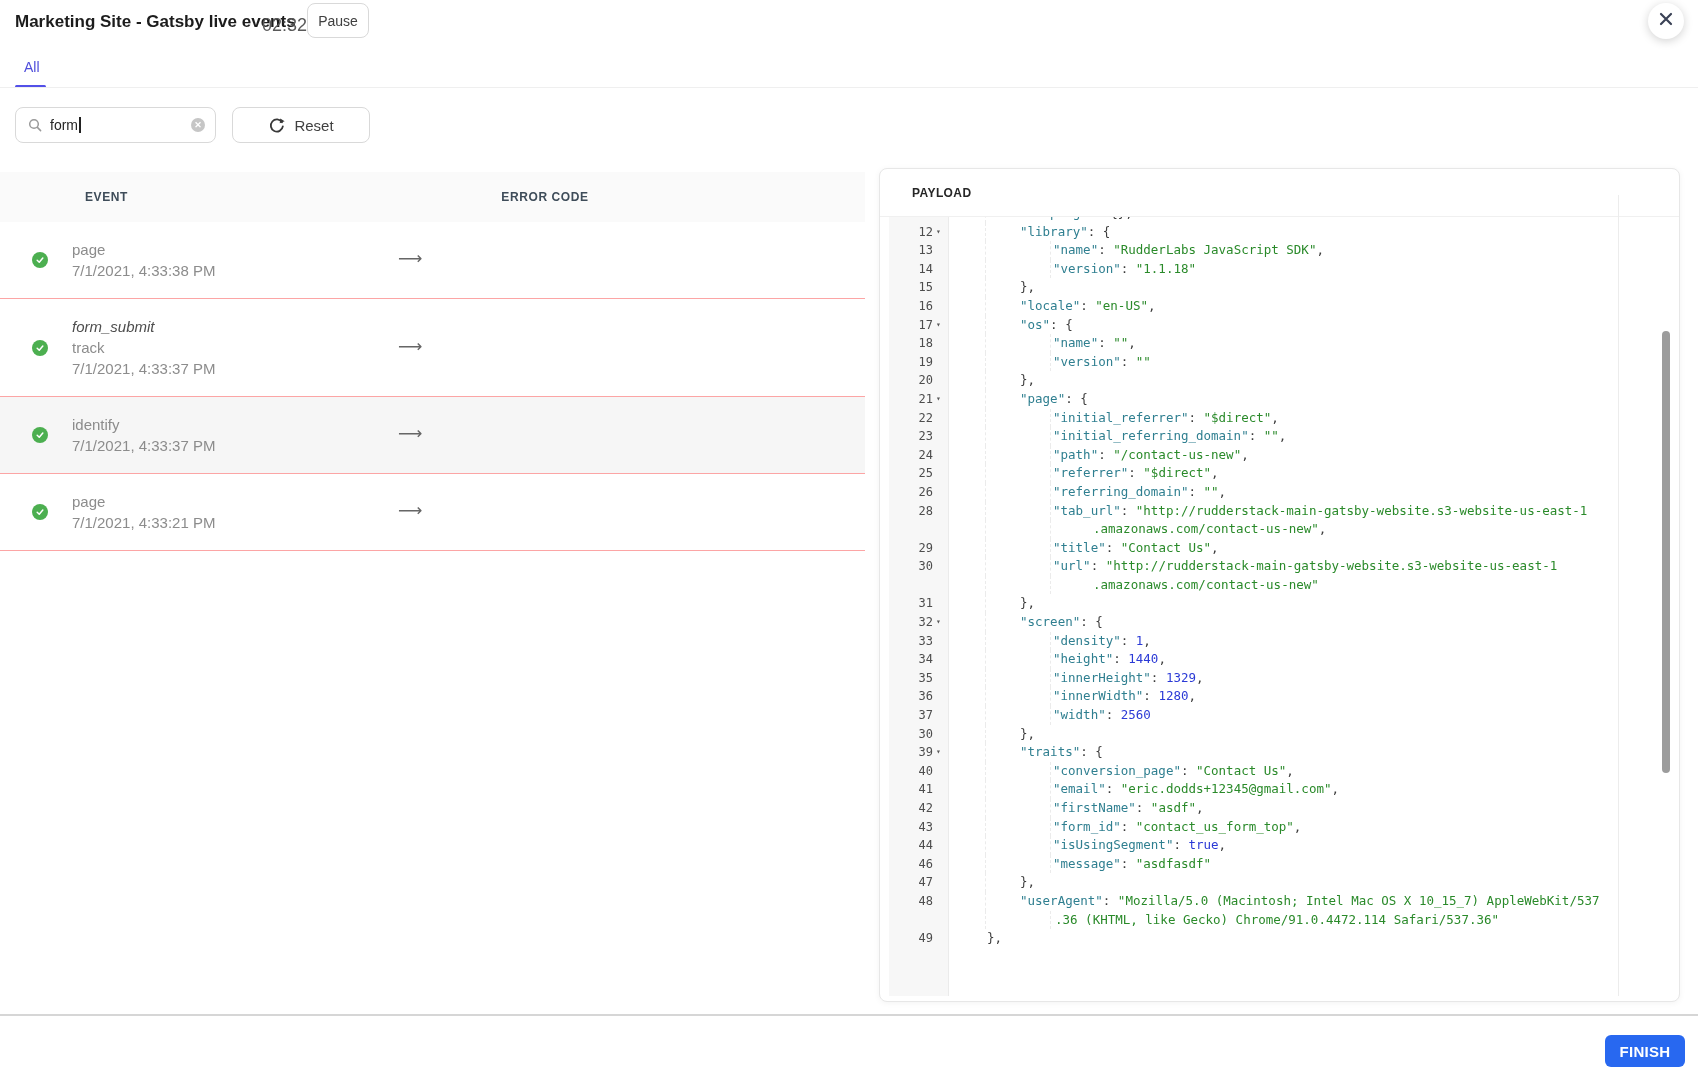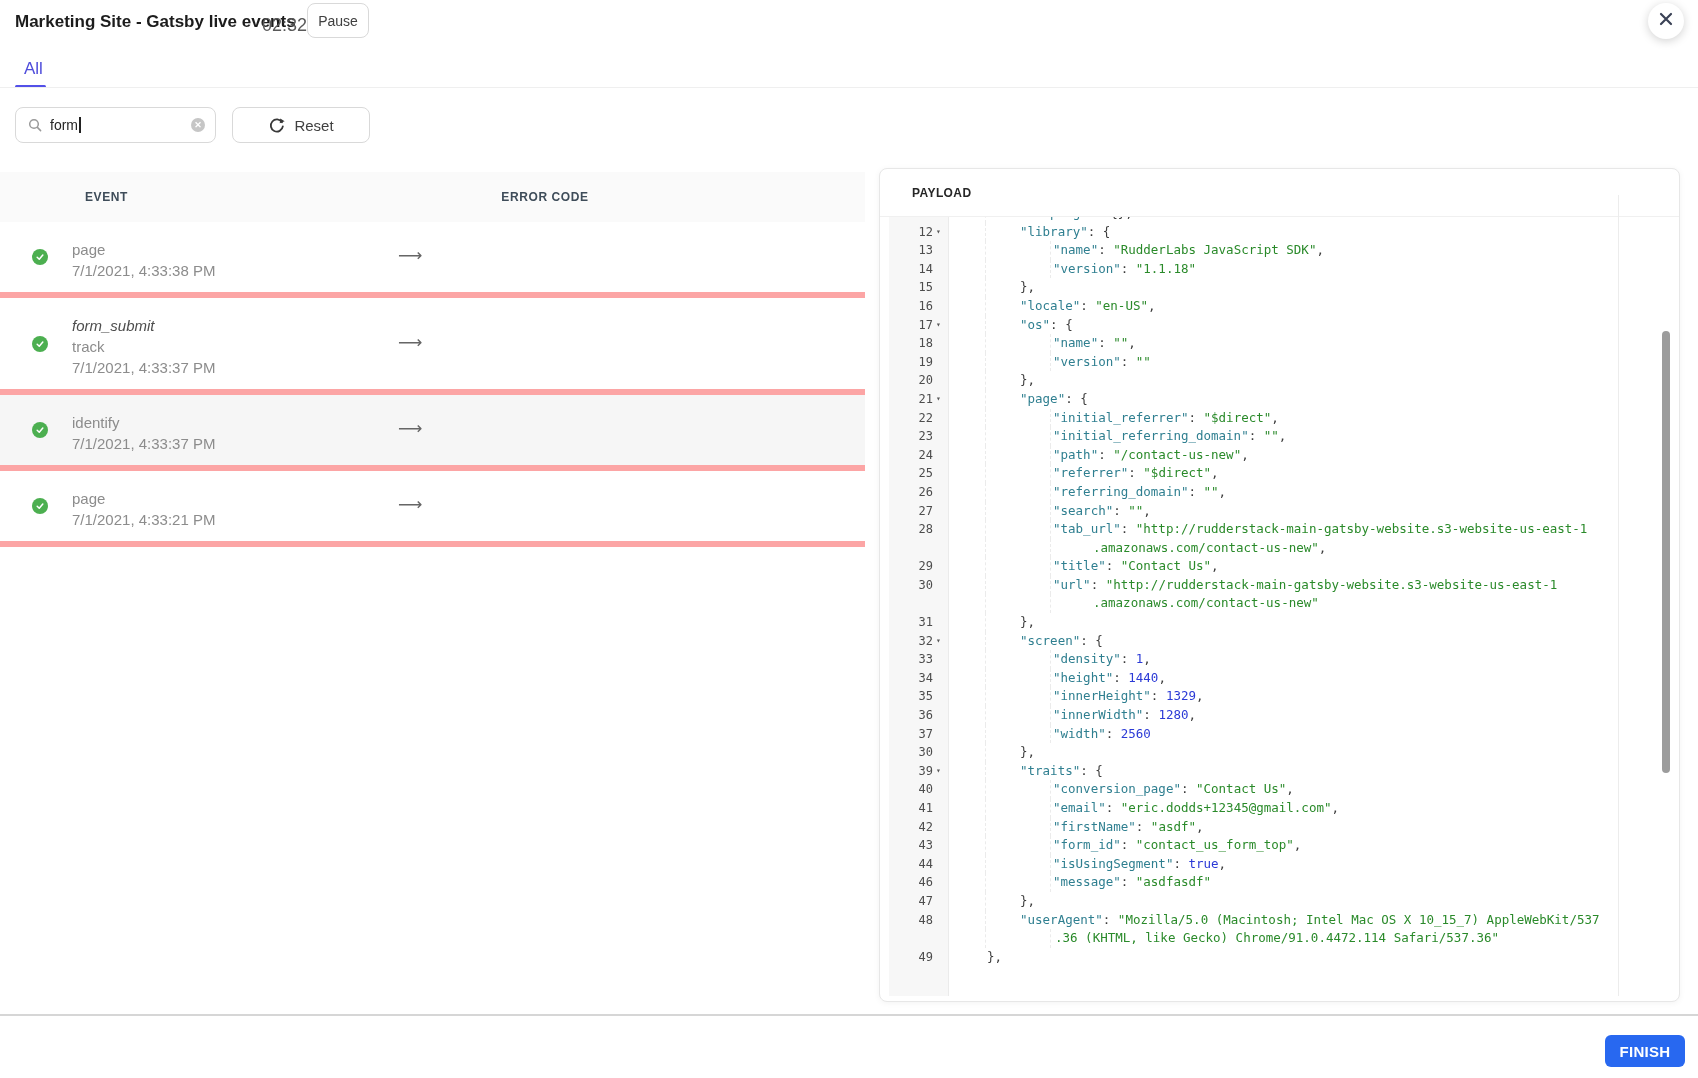--- a/index.html
+++ b/index.html
@@ -9,21 +9,21 @@
   
   .title { position:absolute; left:15px; top:12px; font-size:17px; font-weight:700; color:#1c1c1c; }
   .timer { position:absolute; left:262px; top:15px; font-size:18px; color:#595959;text-align:right; }
   .pause-btn { position:absolute; left:307px; top:3px; width:62px; height:35px; background:#fff;
     border:1px solid #d9d9d9; border-radius:8px; font-size:14px; color:#404040;
     display:flex; align-items:center; justify-content:center; cursor:pointer; }
   .close-btn { position:absolute; left:1648px; top:3px; width:36px; height:36px; border-radius:50%;
     background:#fff; box-shadow:0 2px 10px rgba(0,0,0,.18); display:flex; align-items:center; justify-content:center; cursor:pointer; }
 
   
-  .tab-all { position:absolute; left:24px; top:59px; font-size:17px; color:#4f4ddb; cursor:pointer; }
+  .tab-all { position:absolute; left:24px; top:59px; font-size:14px; color:#4f4ddb; cursor:pointer; }
   .tab-underline { position:absolute; left:15px; top:85px; width:31px; height:3px; background:#5350e8; border-radius:2px; }
   .tabs-divider { position:absolute; left:0; top:87px; width:100%; height:1px; background:#efefef; }
 
   
   .search-box { position:absolute; left:15px; top:107px; width:201px; height:36px; background:#fff;
     border:1px solid #d9d9d9; border-radius:8px; display:flex; align-items:center; padding:8px 12px; }
   .search-text { font-size:14px; color:#262626; margin-left:8px; }
   .caret { display:inline-block; width:1.5px; height:16px; background:#222; margin-left:1px; }
   .clear-icon { position:absolute; right:10px; top:50%; transform:translateY(-50%); width:14px; height:14px;
     border-radius:50%; background:#c6c6c6; color:#fff; font-size:9px; font-weight:bold;
@@ -32,21 +32,21 @@
     border:1px solid #d9d9d9; border-radius:8px; display:flex; align-items:center; justify-content:center;
     gap:9px; font-size:15px; color:#404040; cursor:pointer; }
 
   
   .table-header { position:absolute; left:0; top:172px; width:865px; height:50px; background:#fafafa; }
   .col-event { position:absolute; left:85px; top:0; line-height:50px; font-size:12px; font-weight:700;
     color:#3e4c59; letter-spacing:.6px; }
   .col-error { position:absolute; left:545px; top:0; transform:translateX(-50%); line-height:50px;
     font-size:12px; font-weight:700; color:#3e4c59; letter-spacing:.6px; }
   .events-list { position:absolute; left:0; top:222px; width:865px; }
-  .event-row { position:relative; border-bottom:6px solid #fca5a5; padding:17px 0 11px 72px; cursor:pointer; }
+  .event-row { position:relative; border-bottom:1px solid #fca5a5; padding:17px 0 17px 72px; cursor:pointer; }
   .event-row.selected { background:#f6f6f6; }
   .status-icon { position:absolute; left:32px; top:50%; margin-top:-8px; width:16px; height:16px;
     border-radius:50%; background:#4caf50; display:flex; align-items:center; justify-content:center; }
   .event-name, .event-type, .event-time { font-size:15px; line-height:21px; color:#8c8c8c; }
   .event-row.has-type .event-name { color:#4d4d4d;font-style:italic; }
   .event-arrow { position:absolute; left:398px; top:50%; transform:translateY(-56%); color:#666; font-size:17px; }
 
   
   .payload-panel { position:absolute; left:879px; top:168px; width:801px; height:834px; background:#fff;
     border:1px solid #e7e7e7; border-radius:8px; box-shadow:0 1px 6px rgba(0,0,0,.05); }
@@ -191,21 +191,20 @@
           <div class="crow i2"><span class="ln">17</span><span class="fold">▾</span><span class="ct"><span class="k">"os"</span><span class="p">: {</span></span></div>
           <div class="crow i3"><span class="ln">18</span><span class="ct"><span class="k">"name"</span><span class="p">: </span><span class="s">""</span><span class="p">,</span></span></div>
           <div class="crow i3"><span class="ln">19</span><span class="ct"><span class="k">"version"</span><span class="p">: </span><span class="s">""</span></span></div>
           <div class="crow i2"><span class="ln">20</span><span class="ct"><span class="p">},</span></span></div>
           <div class="crow i2"><span class="ln">21</span><span class="fold">▾</span><span class="ct"><span class="k">"page"</span><span class="p">: {</span></span></div>
           <div class="crow i3"><span class="ln">22</span><span class="ct"><span class="k">"initial_referrer"</span><span class="p">: </span><span class="s">"$direct"</span><span class="p">,</span></span></div>
           <div class="crow i3"><span class="ln">23</span><span class="ct"><span class="k">"initial_referring_domain"</span><span class="p">: </span><span class="s">""</span><span class="p">,</span></span></div>
           <div class="crow i3"><span class="ln">24</span><span class="ct"><span class="k">"path"</span><span class="p">: </span><span class="s">"/contact-us-new"</span><span class="p">,</span></span></div>
           <div class="crow i3"><span class="ln">25</span><span class="ct"><span class="k">"referrer"</span><span class="p">: </span><span class="s">"$direct"</span><span class="p">,</span></span></div>
           <div class="crow i3"><span class="ln">26</span><span class="ct"><span class="k">"referring_domain"</span><span class="p">: </span><span class="s">""</span><span class="p">,</span></span></div>
-          <div class="crow i3"><span class="ln">27</span><span class="ct"><span class="k">"search"</span><span class="p">: </span><span class="s">""</span><span class="p">,</span></span></div>
           <div class="crow i3"><span class="ln">28</span><span class="ct"><span class="k">"tab_url"</span><span class="p">: </span><span class="s">"http://rudderstack-main-gatsby-website.s3-website-us-east-1</span></span></div>
           <div class="crow w3"><span class="ct"><span class="s">.amazonaws.com/contact-us-new"</span><span class="p">,</span></span></div>
           <div class="crow i3"><span class="ln">29</span><span class="ct"><span class="k">"title"</span><span class="p">: </span><span class="s">"Contact Us"</span><span class="p">,</span></span></div>
           <div class="crow i3"><span class="ln">30</span><span class="ct"><span class="k">"url"</span><span class="p">: </span><span class="s">"http://rudderstack-main-gatsby-website.s3-website-us-east-1</span></span></div>
           <div class="crow w3"><span class="ct"><span class="s">.amazonaws.com/contact-us-new"</span></span></div>
           <div class="crow i2"><span class="ln">31</span><span class="ct"><span class="p">},</span></span></div>
           <div class="crow i2"><span class="ln">32</span><span class="fold">▾</span><span class="ct"><span class="k">"screen"</span><span class="p">: {</span></span></div>
           <div class="crow i3"><span class="ln">33</span><span class="ct"><span class="k">"density"</span><span class="p">: </span><span class="n">1</span><span class="p">,</span></span></div>
           <div class="crow i3"><span class="ln">34</span><span class="ct"><span class="k">"height"</span><span class="p">: </span><span class="n">1440</span><span class="p">,</span></span></div>
           <div class="crow i3"><span class="ln">35</span><span class="ct"><span class="k">"innerHeight"</span><span class="p">: </span><span class="n">1329</span><span class="p">,</span></span></div>

